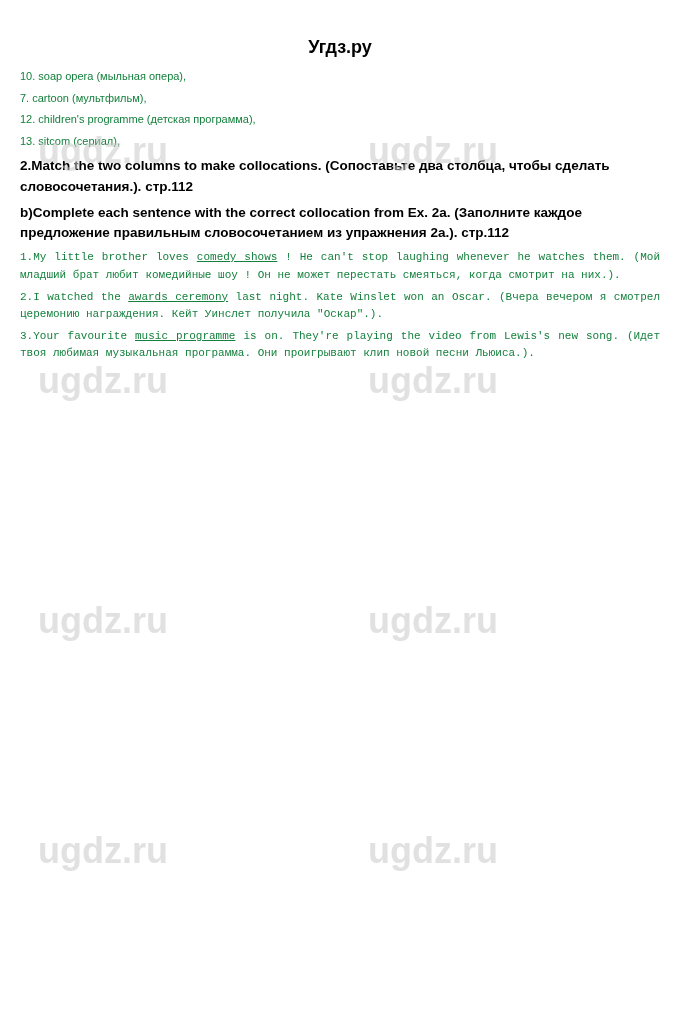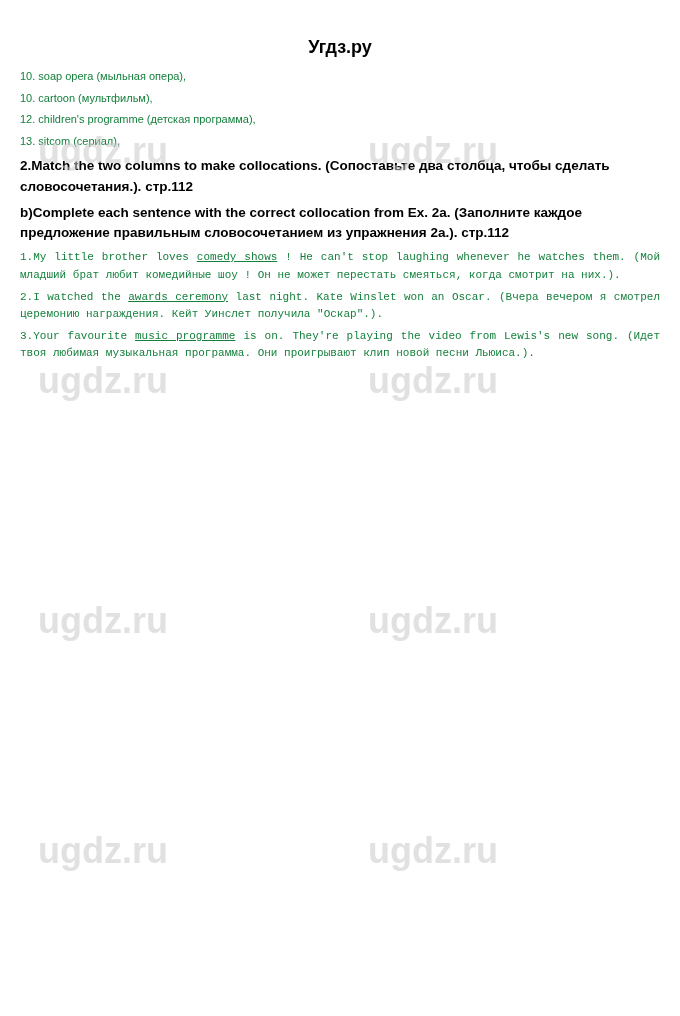--- a/index.html
+++ b/index.html
@@ -88,21 +88,21 @@
   <div class="watermark wm4">ugdz.ru</div>
   <div class="watermark wm5">ugdz.ru</div>
   <div class="watermark wm6">ugdz.ru</div>
   <div class="watermark wm7">ugdz.ru</div>
   <div class="watermark wm8">ugdz.ru</div>
 
   <div class="site-title">Угдз.ру</div>
 
   <div class="content-text">
     <p class="indent">10. soap opera (мыльная опера),</p>
-    <p class="indent">10. cartoon (мультфильм),</p>
+    <p class="indent">7. cartoon (мультфильм),</p>
     <p class="indent">12. children's programme (детская программа),</p>
     <p class="indent">13. sitcom (сериал),</p>
   </div>
 
   <div class="section-heading">2.Match the two columns to make collocations. (Сопоставьте два столбца, чтобы сделать словосочетания.). стр.112</div>
 
 
   <div class="section-heading">b)Complete each sentence with the correct collocation from Ex. 2a. (Заполните каждое предложение правильным словосочетанием из упражнения 2a.). стр.112</div>
 
   <div class="content-text">

